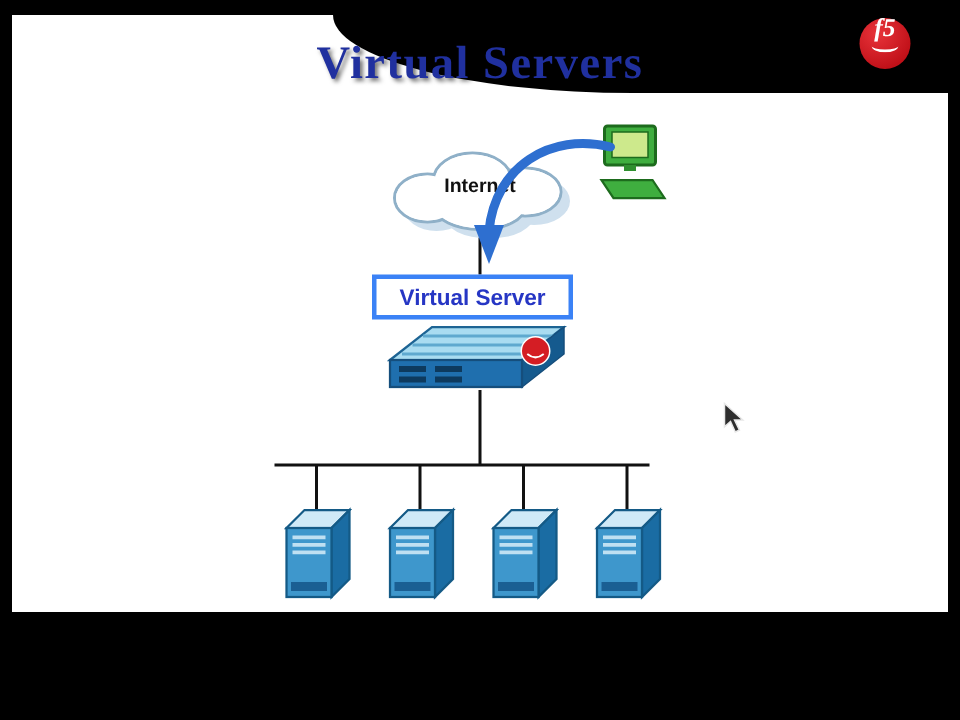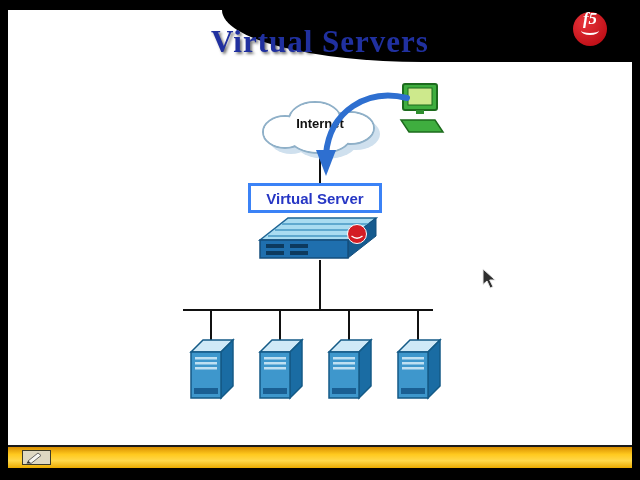--- a/index.html
+++ b/index.html
@@ -1,16 +1,16 @@
 <!DOCTYPE html>
 <html><head>
 <meta charset="utf-8">
 <style>
   html,body{margin:0;padding:0;background:#000;}
-  #stage{position:relative;width:640px;height:480px;background:#000;overflow:hidden;
+  #stage{position:relative;width:640px;height:408px;background:#000;overflow:hidden;
          font-family:"Liberation Sans",sans-serif;}
   .slide{position:absolute;left:8px;top:10px;width:624px;height:458px;background:#ffffff;}
 
   
   .swoosh{position:absolute;left:214px;top:0;width:410px;height:52px;background:#000;
           border-bottom-left-radius:200px 52px;z-index:2;}
 
   .title{position:absolute;left:0;top:14px;width:100%;margin:0;text-align:center;
          font-family:"Liberation Serif",serif;font-size:31px;font-weight:600;
          color:#20309f;letter-spacing:1px;z-index:3;

